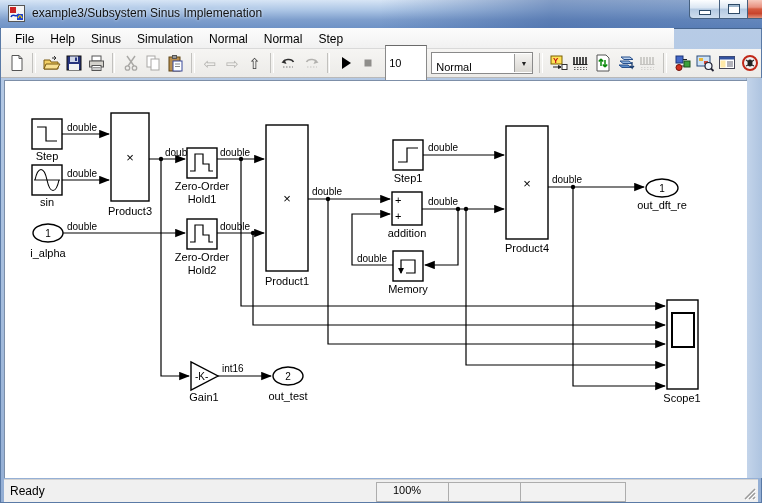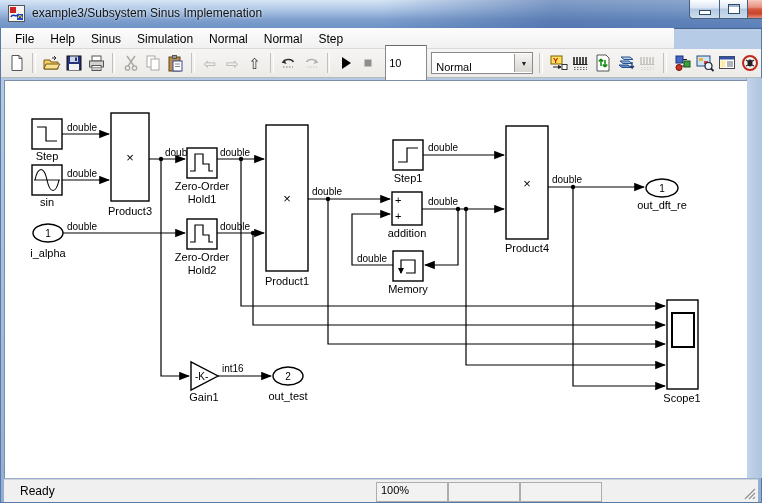--- a/index.html
+++ b/index.html
@@ -44,23 +44,23 @@
   .mode-drop{width:17px;height:18px;background:linear-gradient(180deg,#f4f3f1,#d9d7d2);border-left:1px solid #9a9a9a;
     display:flex;align-items:center;justify-content:center;font-size:7px;color:#222;}
   
   .canvas{position:absolute;left:4px;top:80px;width:742px;height:397px;background:#ffffff;
     border-top:1px solid #7d8fa8;border-left:1px solid #7d8fa8;text-decoration:underline;}
   .right-strip{position:absolute;right:0;top:78px;width:15px;height:400px;
     background:linear-gradient(90deg,#c3d4ea,#aec4e0);border-left:1px solid #97abc8;}
   
   .statusbar{position:absolute;left:4px;top:479px;width:754px;height:22px;background:#f0f0f0;
     border-top:1px solid #d2d2d2;font-size:12px;color:#000;}
-  .sb-msg{position:absolute;left:16px;top:4px;}
+  .sb-msg{position:absolute;left:6px;top:4px;}
   .sb-panel{position:absolute;top:2px;height:16px;border:1px solid #adadad;background:#f2f2f2;
-    font-size:11px;padding:1px 4px;box-sizing:content-box;}
+    font-size:11px;padding:1px 16px;box-sizing:content-box;}
   .sb-zoom{left:372px;width:62px;}
   .sb-p2{left:444px;width:62px;}
   .sb-p3{left:516px;width:72px;}
   .sb-solver{left:597px;width:130px;}
   .sb-grip{position:absolute;right:1px;bottom:1px;width:14px;height:14px;}
   svg text{font-family:"Liberation Sans",sans-serif;}
 </style>
 </head>
 <body>
 

